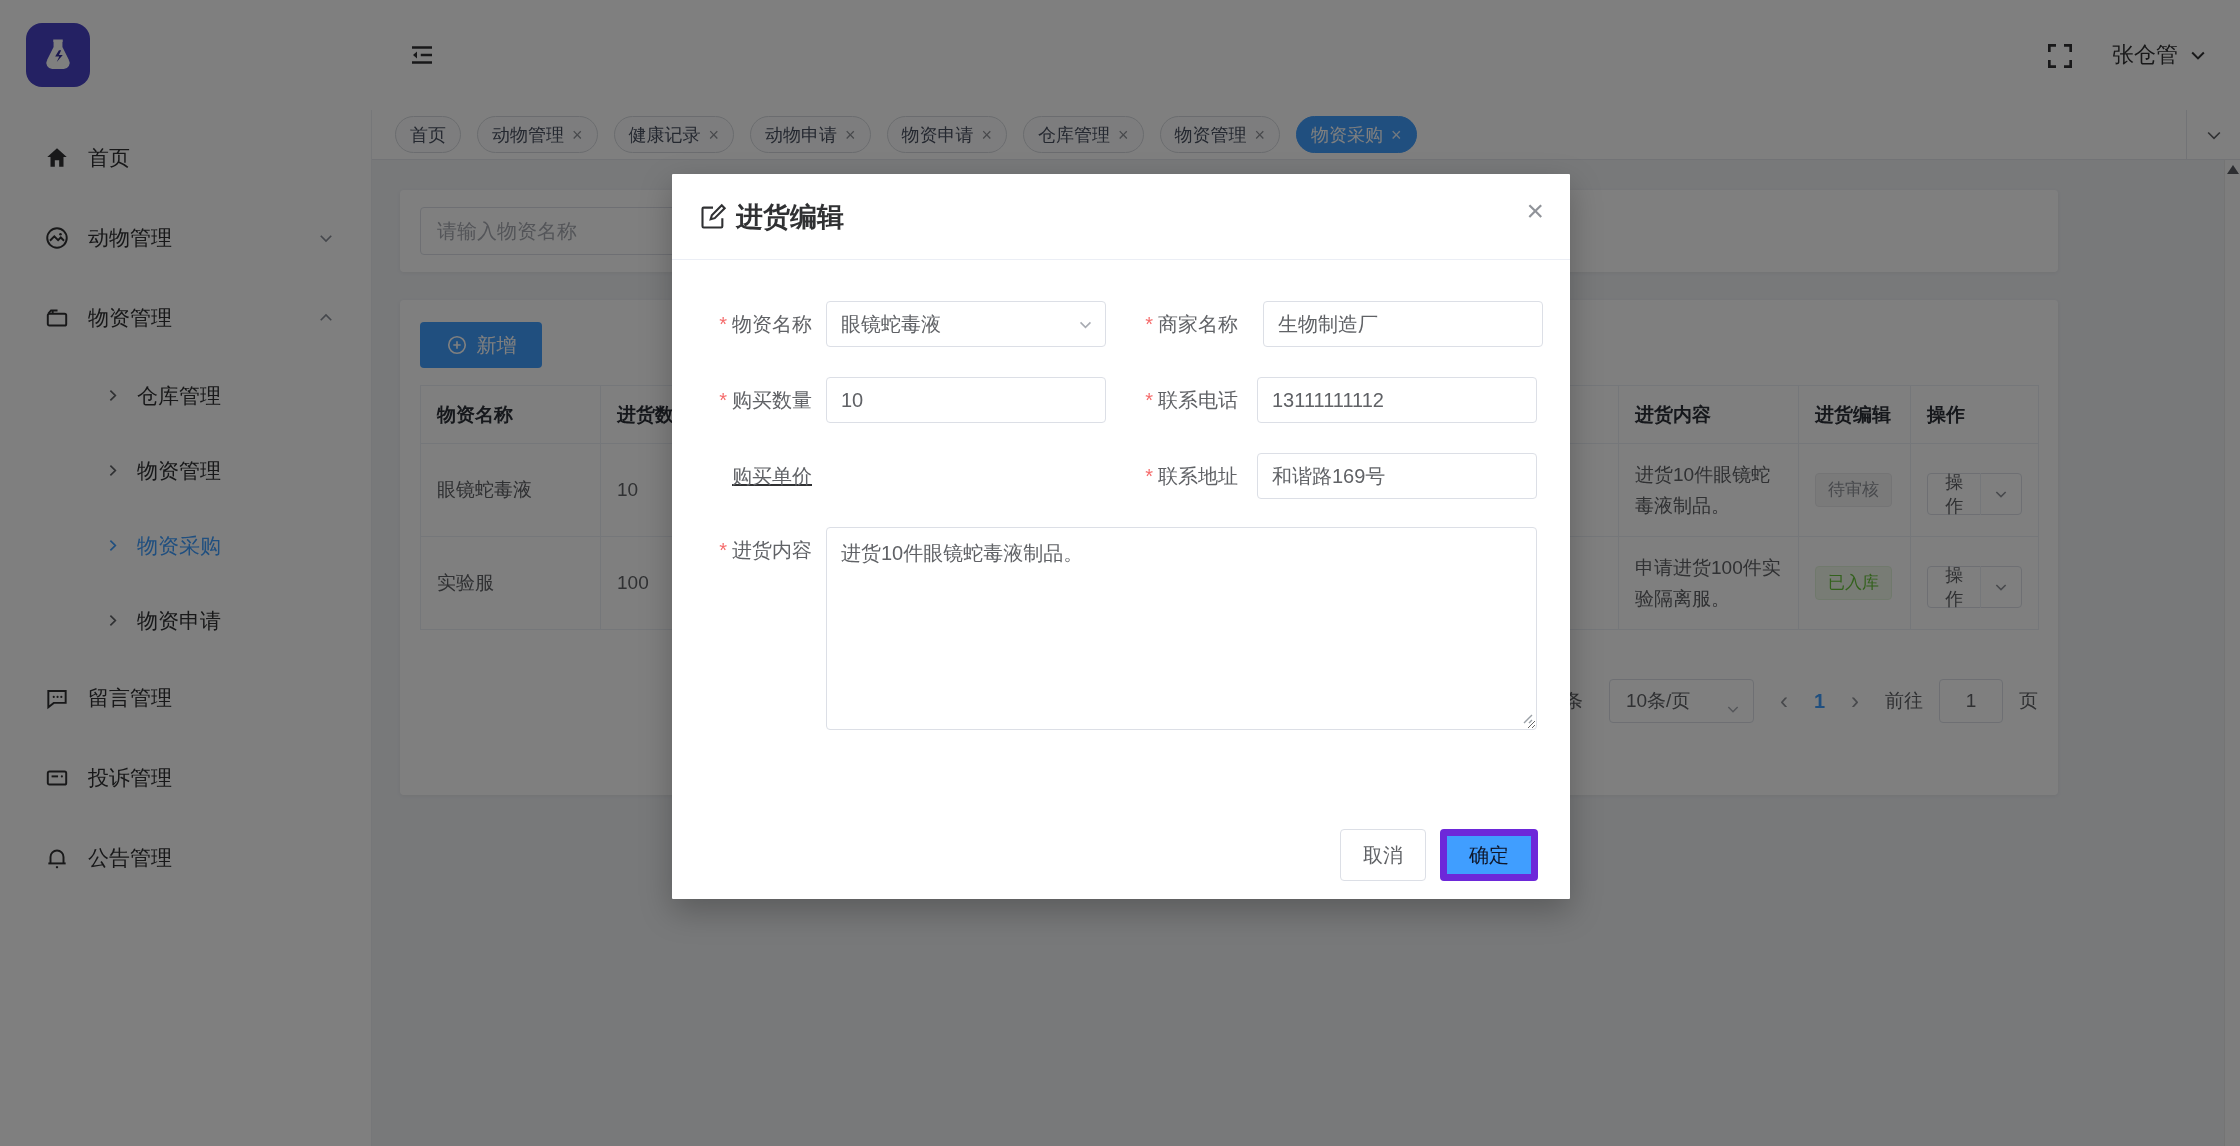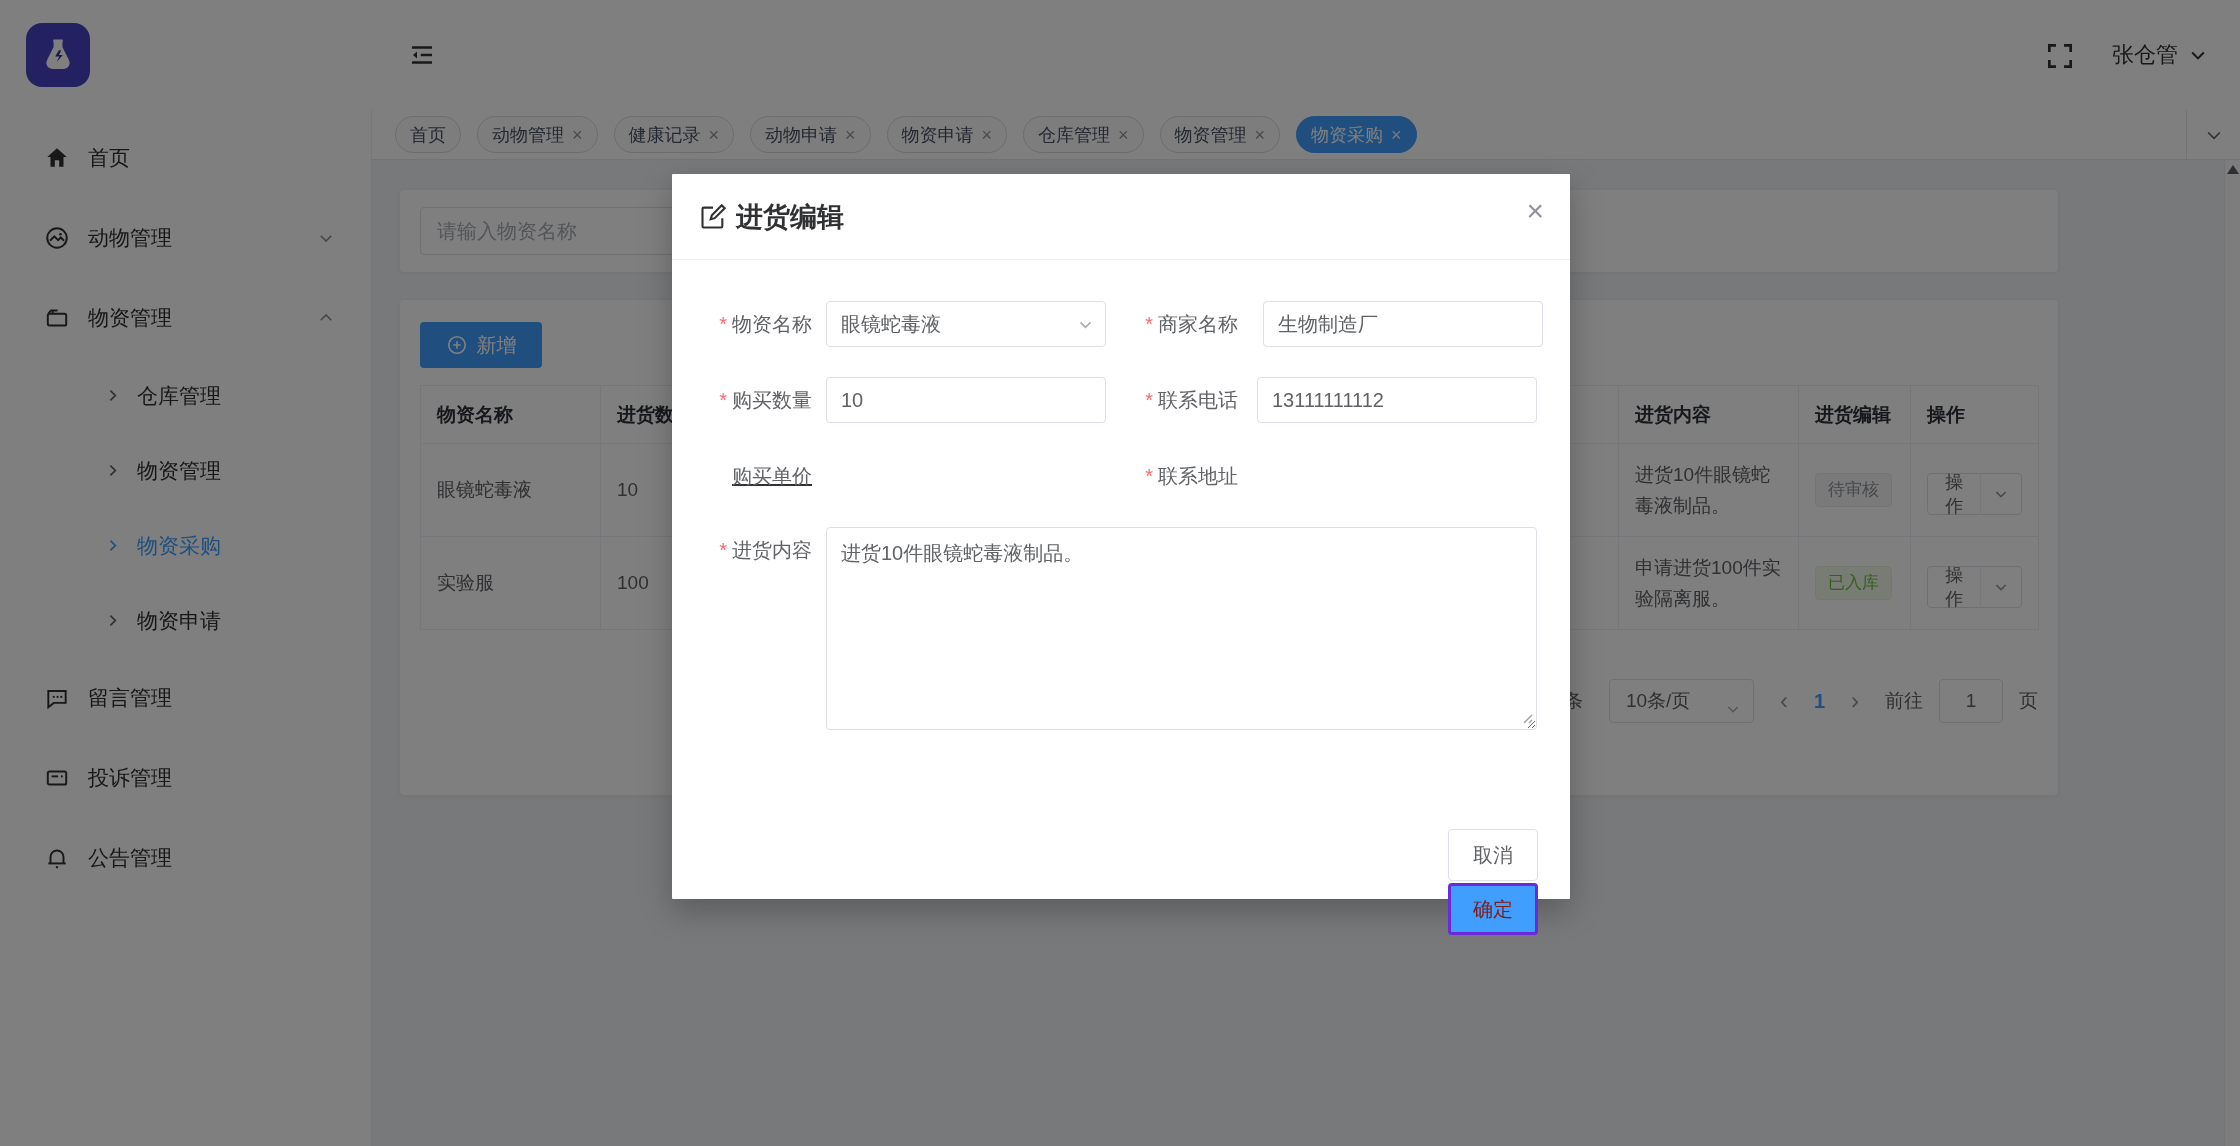--- a/index.html
+++ b/index.html
@@ -84,24 +84,24 @@
   .req.hidden { visibility:hidden; }
   .fctrl { position:relative; width:280px; height:46px; }
   .fctrl input { width:100%; height:100%; border:1px solid #dcdfe6; border-radius:4px; padding:0 14px; font-size:20px; color:#606266; font-family:inherit; background:#fff; }
   .fctrl.select input { padding-right:44px; }
   .fctrl.select svg { position:absolute; right:12px; top:15px; }
   .ftextarea { position:absolute; left:154px; top:353px; width:711px; height:203px; }
   .ftextarea textarea { width:100%; height:100%; border:1px solid #dcdfe6; border-radius:4px; padding:10px 14px; font-size:20px; color:#606266; font-family:inherit; resize:vertical; line-height:1.5; background:#fff; }
   .ta-label { position:absolute; left:0; top:363px; width:140px; display:flex; justify-content:flex-end; }
   .resize-corner { position:absolute; right:4px; bottom:6px; pointer-events:none; }
 
-  .modal-footer { position:absolute; right:32px; top:655px; display:flex; gap:2px;flex-direction:column; }
+  .modal-footer { position:absolute; right:32px; top:655px; display:flex; gap:14px; }
   .btn { height:52px; border-radius:4px; font-size:20px; padding:0 22px; cursor:pointer; font-family:inherit; }
   .btn.plain { background:#fff; border:1px solid #dcdfe6; color:#606266; }
-  .btn.primary { background:#409eff; border:3px solid #6d28d9; color:#7f1d1d; }
+  .btn.primary { background:#409eff; border:7px solid #6d28d9; color:#0f172a; }
 
   .lbl-box-l { width:140px; padding-right:0; justify-content:flex-end; display:flex; }
   svg { display:block; }
 </style>
 </head>
 <body>
 
 <div class="screen">
 
   <div class="header">
@@ -442,20 +442,23 @@
       <span class="flabel lbl-box-l">
           <i class="req hidden">*</i>
           <span>购买单价</span>
         </span>
     </div>
     <div class="fg" style="left:441px; top:279px;">
       <span class="flabel" style="width:125px;">
           <i class="req">*</i>
           <span>联系地址</span>
         </span>
+      <div class="fctrl" style="margin-left:19px;">
+        <input value="和谐路169号" style="">
+      </div>
     </div>
 
     <div class="ta-label">
       <span class="flabel">
           <i class="req">*</i>
           <span>进货内容</span>
         </span>
     </div>
     <div class="ftextarea">
       <textarea style="">进货10件眼镜蛇毒液制品。</textarea>

